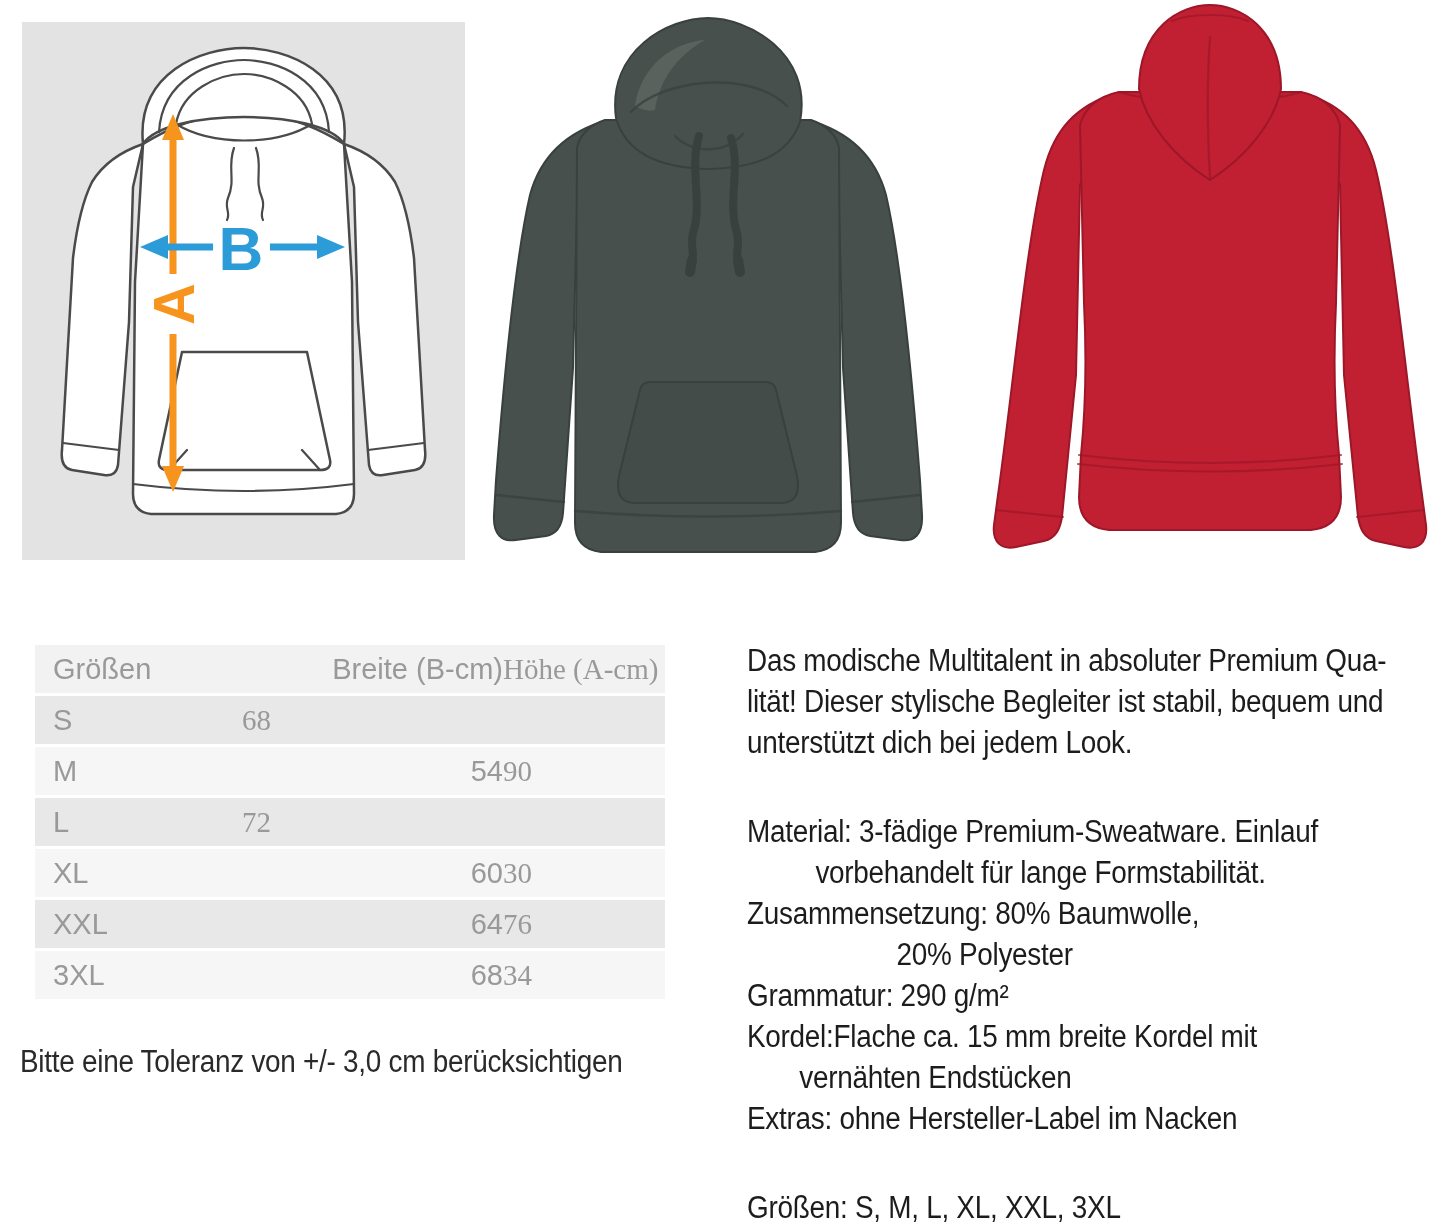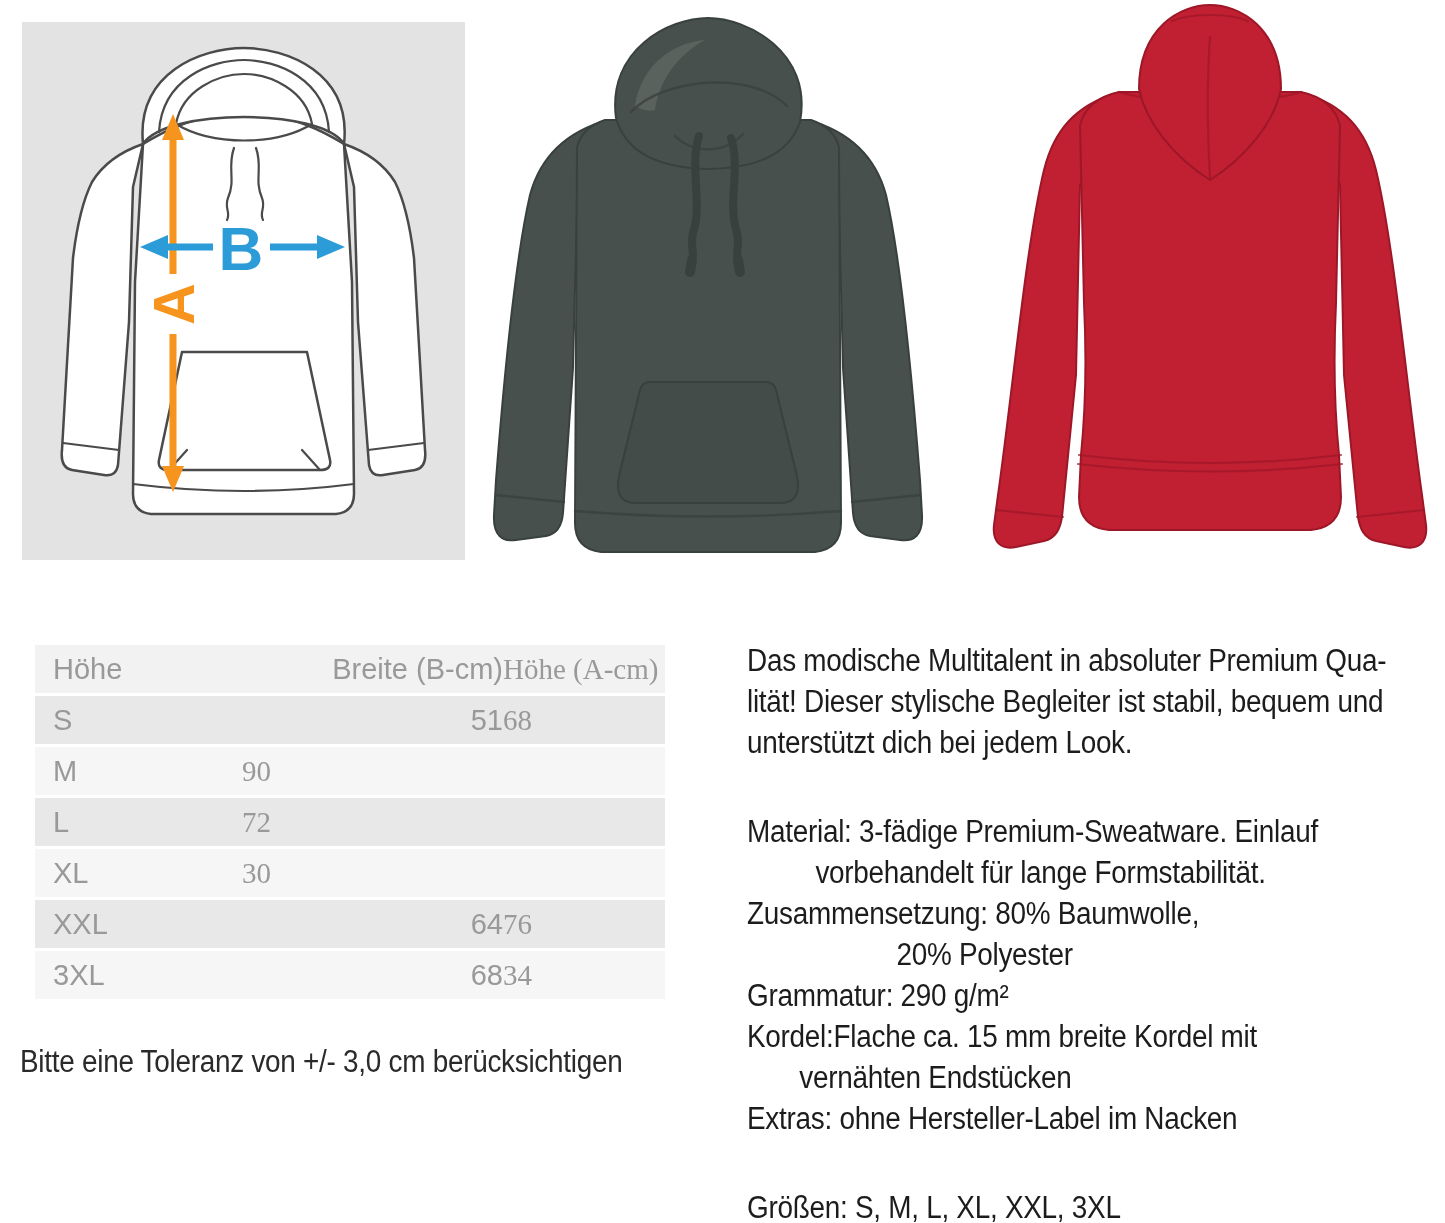--- a/index.html
+++ b/index.html
@@ -131,39 +131,40 @@
       <path class="seam-r" d="M144,89 C185,102 285,102 326,89"></path>
 
       <path class="panel-r" d="M164,86 C164,24 206,2 235,2 C264,2 306,24 306,86 C299,120 271,154 235,177 C199,154 171,120 164,86 Z"></path>
       <path class="seam-r" d="M235,34 C231,90 233,140 235,175"></path>
       <path class="seam-r" d="M197,18 C215,10 255,10 273,18"></path>
     </svg>
   </div>
 
   <div class="size-table">
     <div class="st-row header">
-      <span class="c1">Höhe</span>
+      <span class="c1">Größen</span>
       <span class="c2">Breite (B-cm)</span>
       <span class="c3">Höhe (A-cm)</span>
     </div>
     <div class="st-row odd">
       <span class="c1">S</span>
-      <span class="c2">51</span>
       <span class="c3">68</span>
     </div>
     <div class="st-row even">
       <span class="c1">M</span>
+      <span class="c2">54</span>
       <span class="c3">90</span>
     </div>
     <div class="st-row odd">
       <span class="c1">L</span>
       <span class="c3">72</span>
     </div>
     <div class="st-row even">
       <span class="c1">XL</span>
+      <span class="c2">60</span>
       <span class="c3">30</span>
     </div>
     <div class="st-row odd">
       <span class="c1">XXL</span>
       <span class="c2">64</span>
       <span class="c3">76</span>
     </div>
     <div class="st-row even">
       <span class="c1">3XL</span>
       <span class="c2">68</span>

